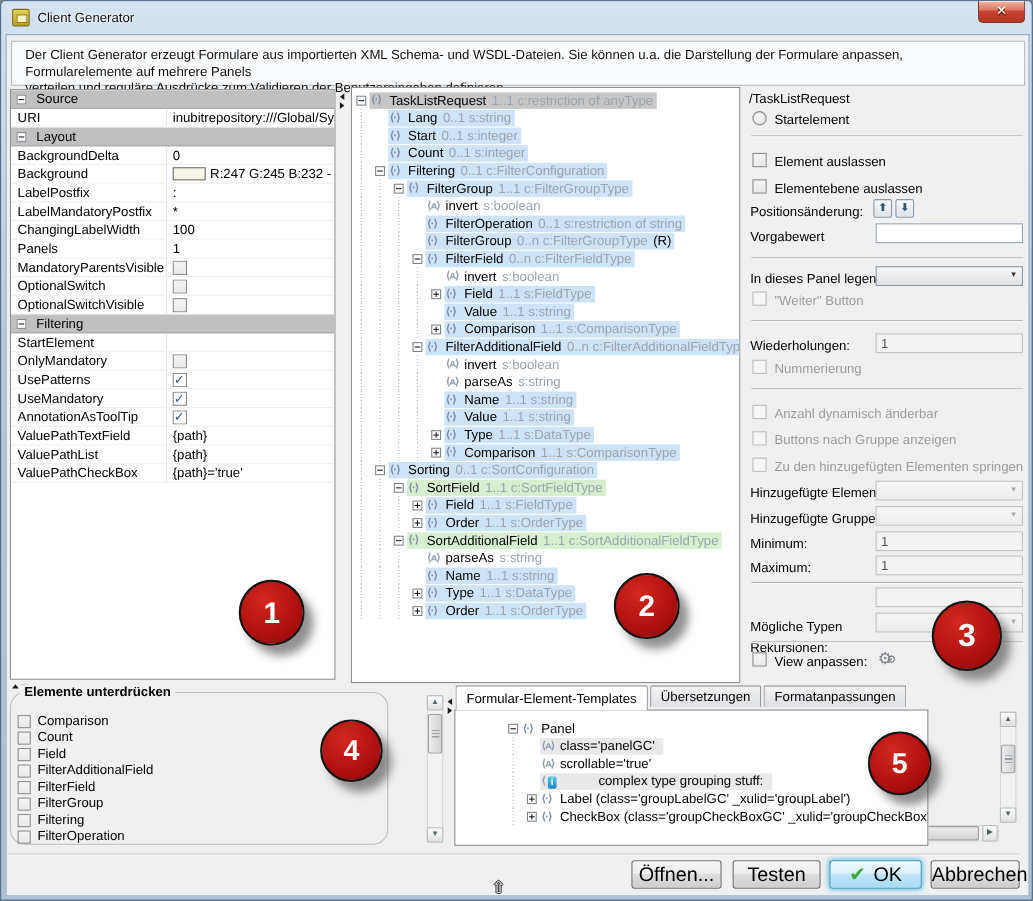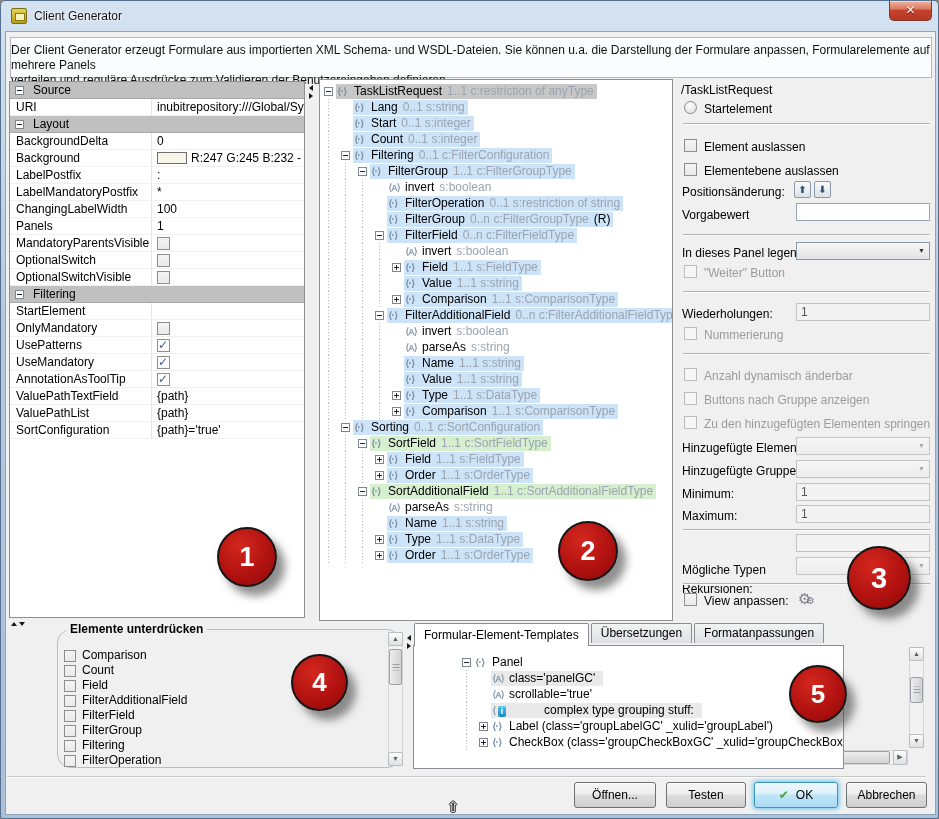--- a/index.html
+++ b/index.html
@@ -8,21 +8,21 @@
   
   .win{position:absolute;inset:0;background:linear-gradient(#d4e2f1,#b4c9de 40%,#a9c0d7);border:1px solid #55708e;border-radius:5px 5px 2px 2px;}
   .titlebar{position:absolute;left:0;top:0;width:100%;height:30px;}
   .app-icon{position:absolute;left:10px;top:7px;width:16px;height:16px;background:linear-gradient(#e3d255,#b89f17);border:1px solid #7d6c0c;border-radius:2px;}
   .app-icon::after{content:"";position:absolute;left:3px;top:4px;width:8px;height:6px;background:#f6efc0;border:1px solid #8d7c14;}
   .title-text{position:absolute;left:33px;top:8px;font-size:12px;color:#111;text-shadow:0 0 4px #fff,0 0 2px #fff;}
   .close-btn{position:absolute;left:888px;top:0;width:43px;height:20px;border:1px solid #7a3a2e;border-top:none;border-radius:0 1px 5px 5px;background:linear-gradient(#f0b5a2,#dd7b62 40%,#c44430 50%,#b83622);box-shadow:inset 0 1px 0 rgba(255,255,255,.5);text-align:center;}
   .close-btn span{color:#fff;font-weight:bold;font-size:12px;line-height:18px;text-shadow:0 1px 1px #5c1408;}
   .client{position:absolute;left:4px;top:30px;width:931px;height:784px;background:#f0f0f0;border:1px solid #8ea4bc;}
   
-  .desc{position:absolute;left:9px;top:36px;width:922px;height:41px;background:#fafcfe;border:1px solid #b3b9c0;padding:5px 0;line-height:15px;color:#111;}
+  .desc{position:absolute;left:9px;top:36px;width:922px;height:41px;background:#fafcfe;border:1px solid #b3b9c0;padding:5px 12px;line-height:15px;color:#111;}
   
   .propgrid{position:absolute;left:8px;top:80px;width:296px;height:537px;background:#fff;border:1px solid #909090;overflow:hidden;}
   .pg-row{display:flex;height:17px;border-bottom:1px solid #f0f0f0;align-items:center;}
   .pg-row.group{background:#c0c0c0;border-bottom:1px solid #a8a8a8;}
   .pg-name{flex:0 0 142px;padding-left:6px;border-right:1px solid #e4e4e4;height:100%;line-height:16px;white-space:nowrap;overflow:hidden;}
   .pg-val{flex:1;padding-left:5px;display:flex;align-items:center;white-space:nowrap;overflow:hidden;}
   .pg-glabel{font-weight:normal;padding-left:4px;}
   .swatch{display:inline-block;width:30px;height:12px;border:1px solid #6e6e6e;margin-right:4px;flex:0 0 30px;}
   
   .x{display:inline-block;width:9px;height:9px;border:1px solid #7e868e;background:#fff;position:relative;flex:0 0 9px;}
@@ -70,42 +70,42 @@
   .tf{position:absolute;height:18px;background:#fff;border:1px solid #97a5b5;padding:1px 4px;line-height:14px;font-size:12px;}
   .tf.ro{background:#f3f3f3;border-color:#c2c2c2;color:#555;}
   .combo{position:absolute;height:18px;border:1px solid #8a99aa;background:linear-gradient(#f7f7f7,#e0e2e5);}
   .combo::after{content:"▼";position:absolute;right:4px;top:4px;font-size:7px;color:#333;}
   .combo.dis{border-color:#c4c4c4;background:linear-gradient(#f6f6f6,#ededed);}
   .combo.dis::after{color:#a8a8a8;}
   .arrbtn{position:absolute;width:17px;height:17px;border:1px solid #8a99aa;border-radius:2px;background:linear-gradient(#f8f8f8,#dfe3e7);text-align:center;line-height:15px;font-size:10px;color:#2e5675;font-weight:bold;}
   .gears{position:absolute;font-size:15px;color:#7c838a;}
   .gears::after{content:"⚙";position:absolute;left:8px;top:5px;font-size:10px;}
   
-  .groupbox{position:absolute;left:8px;top:628px;width:344px;height:139px;border:1px solid #b9bcc0;border-radius:14px;background:#f0f0f0;margin-left:48px;}
+  .groupbox{position:absolute;left:8px;top:628px;width:344px;height:139px;border:1px solid #b9bcc0;border-radius:14px;background:#f0f0f0;}
   .gb-title{position:absolute;left:8px;top:-8px;background:#f0f0f0;padding:0 4px;font-weight:bold;}
   .sup-list{position:absolute;left:4px;top:18px;width:378px;}
   .sup-row{display:flex;align-items:center;height:15px;margin-bottom:0;}
   .sup-row .cb{width:12px;height:12px;flex:0 0 12px;margin:0 6px 0 2px;}
   .sup-label{line-height:15px;}
   
   .sb{position:absolute;background:#f2f2f2;border:1px solid #d5d5d5;}
   .sb-btn{position:absolute;background:linear-gradient(#fdfdfd,#e0e0e0);border:1px solid #b9bcc0;border-radius:2px;text-align:center;color:#4f6267;font-size:7px;line-height:12px;}
   .sb-thumb{position:absolute;background:linear-gradient(90deg,#ededed,#d3d3d3);border:1px solid #9aa0a5;border-radius:2px;}
   .sb-thumb.h{background:linear-gradient(#ededed,#d3d3d3);}
   .sb-thumb::after{content:"";position:absolute;left:50%;top:50%;transform:translate(-50%,-50%);width:7px;height:7px;background:repeating-linear-gradient(to bottom,#9aa0a5 0 1px,transparent 1px 3px);}
   .sb-thumb.h::after{width:9px;height:7px;background:repeating-linear-gradient(90deg,#9aa0a5 0 1px,transparent 1px 3px);}
   
   .tabs{position:absolute;left:413px;top:622px;height:23px;display:flex;align-items:flex-start;z-index:3;}
   .tab{height:20px;line-height:19px;padding:0 9px;border:1px solid #8a8d93;border-bottom:none;border-radius:2px 2px 0 0;background:linear-gradient(#f3f3f4,#dddfe2);margin-right:2px;white-space:nowrap;}
   .tab.active{height:23px;line-height:23px;background:#fff;position:relative;z-index:4;}
   .tabbody{position:absolute;left:412px;top:644px;width:431px;height:124px;background:#fff;border:1px solid #8a8d93;z-index:2;overflow:hidden;}
   .ttree{position:absolute;left:4px;top:8px;width:480px;}
   .ttree .trow{padding-left:0;}
   
-  .btn{position:absolute;height:26px;border:1px solid #707070;border-radius:3px;background:linear-gradient(#f5f5f5 0%,#eeeeee 45%,#dddddd 50%,#cfcfcf 100%);text-align:center;line-height:24px;font-size:12px;color:#000;box-shadow:inset 0 1px 0 #fff;}
+  .btn{position:absolute;height:26px;border:1px solid #707070;border-radius:3px;background:linear-gradient(#f5f5f5 0%,#eeeeee 45%,#dddddd 50%,#cfcfcf 100%);text-align:center;line-height:24px;font-size:18px;color:#000;box-shadow:inset 0 1px 0 #fff;}
   .btn.ok{border-color:#3a98bf;box-shadow:0 0 5px 1px #64c3ea, inset 0 1px 0 #fff;background:linear-gradient(#eef8fd 0%,#dcf0fb 45%,#bfe4f7 50%,#abdcf5 100%);}
   .okcheck{color:#3ba73b;font-weight:bold;margin-right:7px;}
   .btnsep{position:absolute;left:6px;top:775px;width:919px;height:2px;border-top:1px solid #c7c7c7;border-bottom:1px solid #fdfdfd;}
   
   .badge{position:absolute;border-radius:50%;background:radial-gradient(circle at 38% 30%,#d3271e,#b11210 55%,#8c0808);border:2px solid #151515;box-shadow:8px 9px 9px rgba(70,70,70,.6);color:#fff;font-weight:bold;display:flex;align-items:center;justify-content:center;z-index:10;}
   .b1{left:216px;top:526px;width:60px;height:60px;font-size:27px;}
   .b2{left:557px;top:520px;width:60px;height:60px;font-size:27px;}
   .b3{left:846px;top:545px;width:64px;height:64px;font-size:29px;}
   .b4{left:290px;top:653px;width:57px;height:57px;font-size:26px;}
   .b5{left:788px;top:664px;width:58px;height:58px;font-size:26px;}
@@ -240,21 +240,21 @@
             <span>{path}</span>
           </div>
         </div>
         <div class="pg-row">
           <span class="pg-name">ValuePathList</span>
           <div class="pg-val">
             <span>{path}</span>
           </div>
         </div>
         <div class="pg-row">
-          <span class="pg-name">SortConfiguration</span>
+          <span class="pg-name">ValuePathCheckBox</span>
           <div class="pg-val">
             <span>{path}='true'</span>
           </div>
         </div>
       </div>
 
     <div class="vhandle" style="left:306px;top:84px;"></div>
 
     <div class="schematree" id="schematree">
         <div class="trow">

